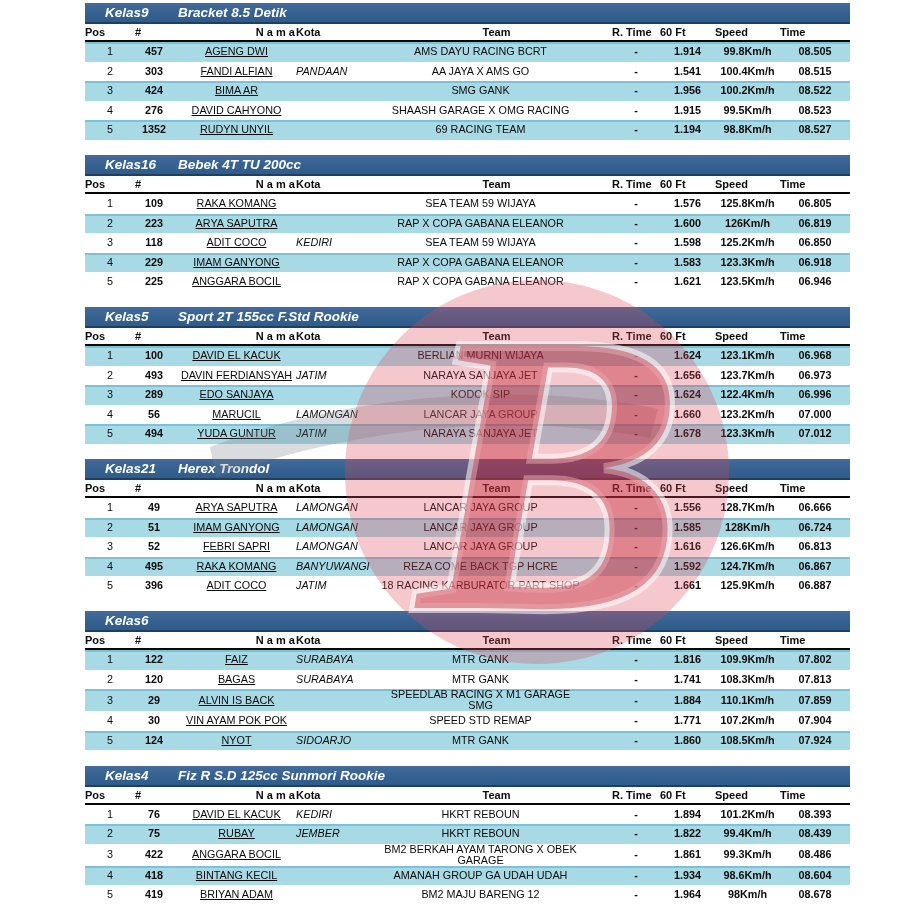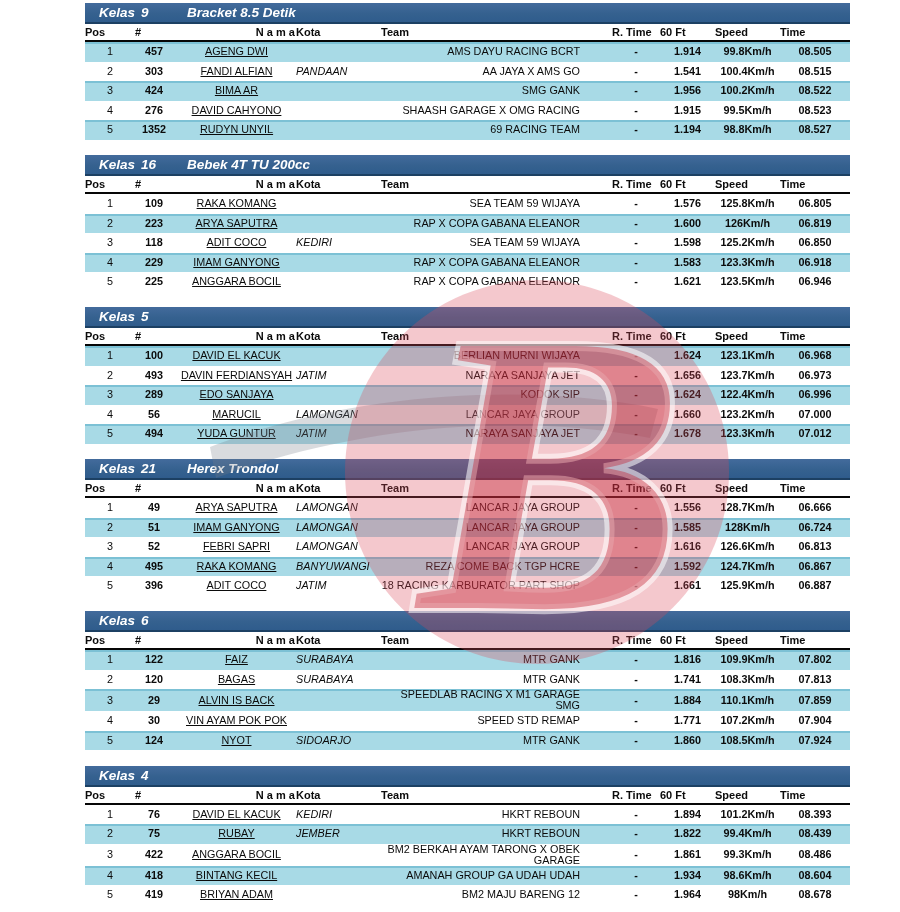--- a/index.html
+++ b/index.html
@@ -13,49 +13,49 @@
   section.tbl{margin-bottom:15.5px;}
 
   
   .bar{
     position:relative;height:19px;line-height:19px;
     background:linear-gradient(to bottom,#436b9c 0%,#35618f 55%,#2f5c8c 100%);
     border-bottom:2px solid #1c4063;
     color:#ffffff;font-weight:bold;font-style:italic;font-size:13.5px;
     white-space:nowrap;
   }
-  .bar .k{position:absolute;left:14px;}
+  .bar .k{position:absolute;left:20px;}
   .bar .n{position:absolute;left:56px;}
-  .bar .t{position:absolute;left:102px;}
+  .bar .t{position:absolute;left:93px;}
 
   table{border-collapse:separate;border-spacing:0;table-layout:fixed;width:765px;}
   col.w-pos{width:50px;} col.w-num{width:38px;} col.w-name{width:122px;}
   col.w-kota{width:85px;} col.w-team{width:232px;} col.w-rtime{width:48px;}
   col.w-sixty{width:55px;} col.w-speed{width:65px;} col.w-time{width:70px;}
 
   thead th{
     font-size:11px;font-weight:bold;color:#0b0b0b;
     padding:3px 0 2px 0;line-height:11px;
     border-bottom:2.5px solid #060606;
     text-align:left;white-space:nowrap;
   }
   thead th.col-name,thead th.col-kota,thead th.col-team{text-align:left;}
   thead th.col-name{padding-left:5px;text-align:right;}
   thead th.col-kota{padding-left:1px;}
-  thead th.col-team{padding-left:1px;}
+  thead th.col-team{padding-left:1px;text-align:center;}
 
   td{
     font-size:10.8px;color:#0b0b0b;height:19.5px;line-height:11px;
     padding:0;vertical-align:middle;white-space:nowrap;overflow:hidden;
   }
   td.col-pos{text-align:center;}
   td.col-num{text-align:center;font-weight:bold;}
   td.col-name{text-align:center;padding-left:5px;text-decoration:underline;}
   td.col-kota{text-align:left;padding-left:1px;font-style:italic;}
-  td.col-team{text-align:right;padding-left:1px;padding-right:32px;white-space:normal;}
+  td.col-team{text-align:center;padding-left:1px;padding-right:32px;white-space:normal;}
   td.col-rtime,td.col-sixty,td.col-speed,td.col-time{text-align:center;font-weight:bold;}
 
   tr.shaded td{
     background:linear-gradient(to bottom,#7cc1d5 0px,#7cc1d5 1.8px,#a8dae6 1.8px,#a8dae6 100%);
   }
 
   .watermark{
     position:absolute;left:0;top:0;z-index:2;pointer-events:none;
   }
 </style>
@@ -260,20 +260,21 @@
     <td class="col-time">06.946</td>
   </tr>
 </tbody>
     </table>
   </section>
 
   <section class="tbl">
     <div class="bar">
       <span class="k">Kelas</span>
       <span class="n">5</span>
+      <span class="t">Sport 2T 155cc F.Std Rookie</span>
     </div>
     <table>
       <colgroup>
         <col class="w-pos">
           <col class="w-num">
           <col class="w-name">
           <col class="w-kota">
         <col class="w-team">
           <col class="w-rtime">
           <col class="w-sixty">
@@ -543,20 +544,21 @@
     <td class="col-time">07.924</td>
   </tr>
 </tbody>
     </table>
   </section>
 
   <section class="tbl">
     <div class="bar">
       <span class="k">Kelas</span>
       <span class="n">4</span>
+      <span class="t">Fiz R S.D 125cc Sunmori Rookie</span>
     </div>
     <table>
       <colgroup>
         <col class="w-pos">
           <col class="w-num">
           <col class="w-name">
           <col class="w-kota">
         <col class="w-team">
           <col class="w-rtime">
           <col class="w-sixty">

